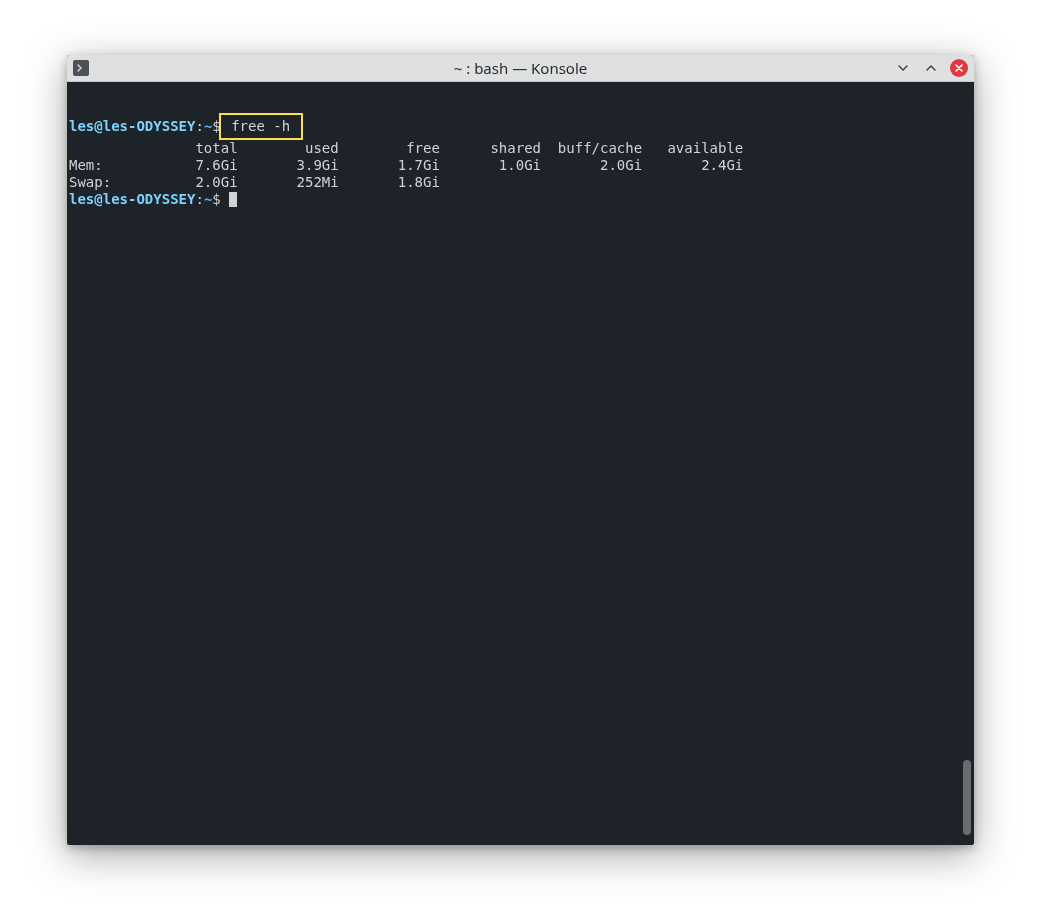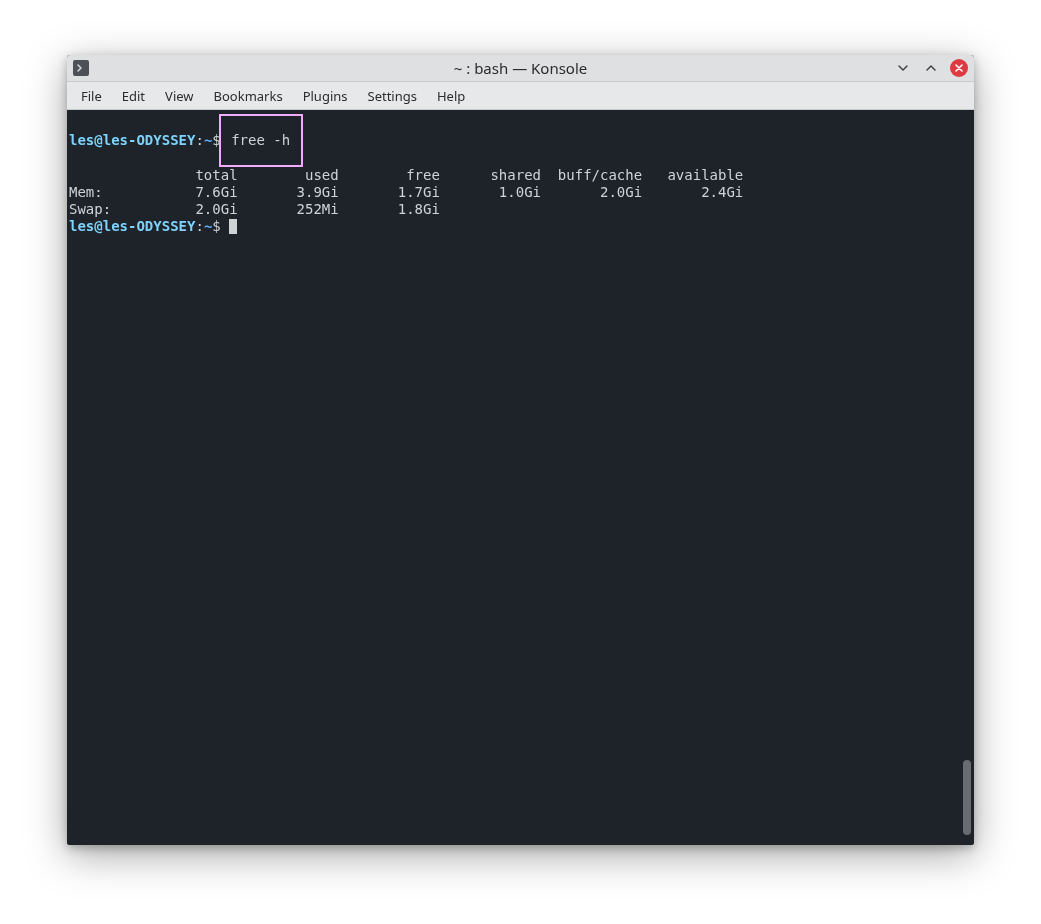--- a/index.html
+++ b/index.html
@@ -116,24 +116,25 @@
       color: #d0d3d6;
     }
     .prompt-path {
       color: #5fafff;
       font-weight: bold;
     }
     .prompt-dollar {
       color: #d0d3d6;
     }
     .highlight-box {
-      border: 2px solid #f0abfc;
-      padding: 16px 2px;
+      border: 2px solid #fde047;
+      padding: 3px 2px;
       display: inline-block;
       margin-left: -2px;
+      margin-top: 27px;
     }
     .cursor {
       display: inline-block;
       width: 8px;
       height: 15px;
       background: #d0d3d6;
       vertical-align: text-bottom;
     }
     .scrollbar-track {
       position: absolute;
@@ -172,27 +173,18 @@
           </svg>
       </div>
       <div class="win-btn close">
         <svg viewBox="0 0 12 12">
             <path d="M3 3 L9 9 M9 3 L3 9" stroke="currentColor" stroke-width="1.6" fill="none" stroke-linecap="round"></path>
           </svg>
       </div>
     </div>
   </div>
 
-  <div class="menubar">
-    <div class="menu-item">File</div>
-    <div class="menu-item">Edit</div>
-    <div class="menu-item">View</div>
-    <div class="menu-item">Bookmarks</div>
-    <div class="menu-item">Plugins</div>
-    <div class="menu-item">Settings</div>
-    <div class="menu-item">Help</div>
-  </div>
 
   <div class="terminal"><span class="row"><span class="prompt-user">les@les-ODYSSEY</span><span class="prompt-colon">:</span><span class="prompt-path">~</span><span class="prompt-dollar">$</span><span class="highlight-box"><span> free -h </span></span></span><span class="row">               total        used        free      shared  buff/cache   available</span><span class="row">Mem:           7.6Gi       3.9Gi       1.7Gi       1.0Gi       2.0Gi       2.4Gi</span><span class="row">Swap:          2.0Gi       252Mi       1.8Gi</span><span class="row"><span class="prompt-user">les@les-ODYSSEY</span><span class="prompt-colon">:</span><span class="prompt-path">~</span><span class="prompt-dollar">$</span> <span class="cursor"></span></span>
     <div class="scrollbar-track"></div>
   </div>
 
 </div>
 
 </body></html>

